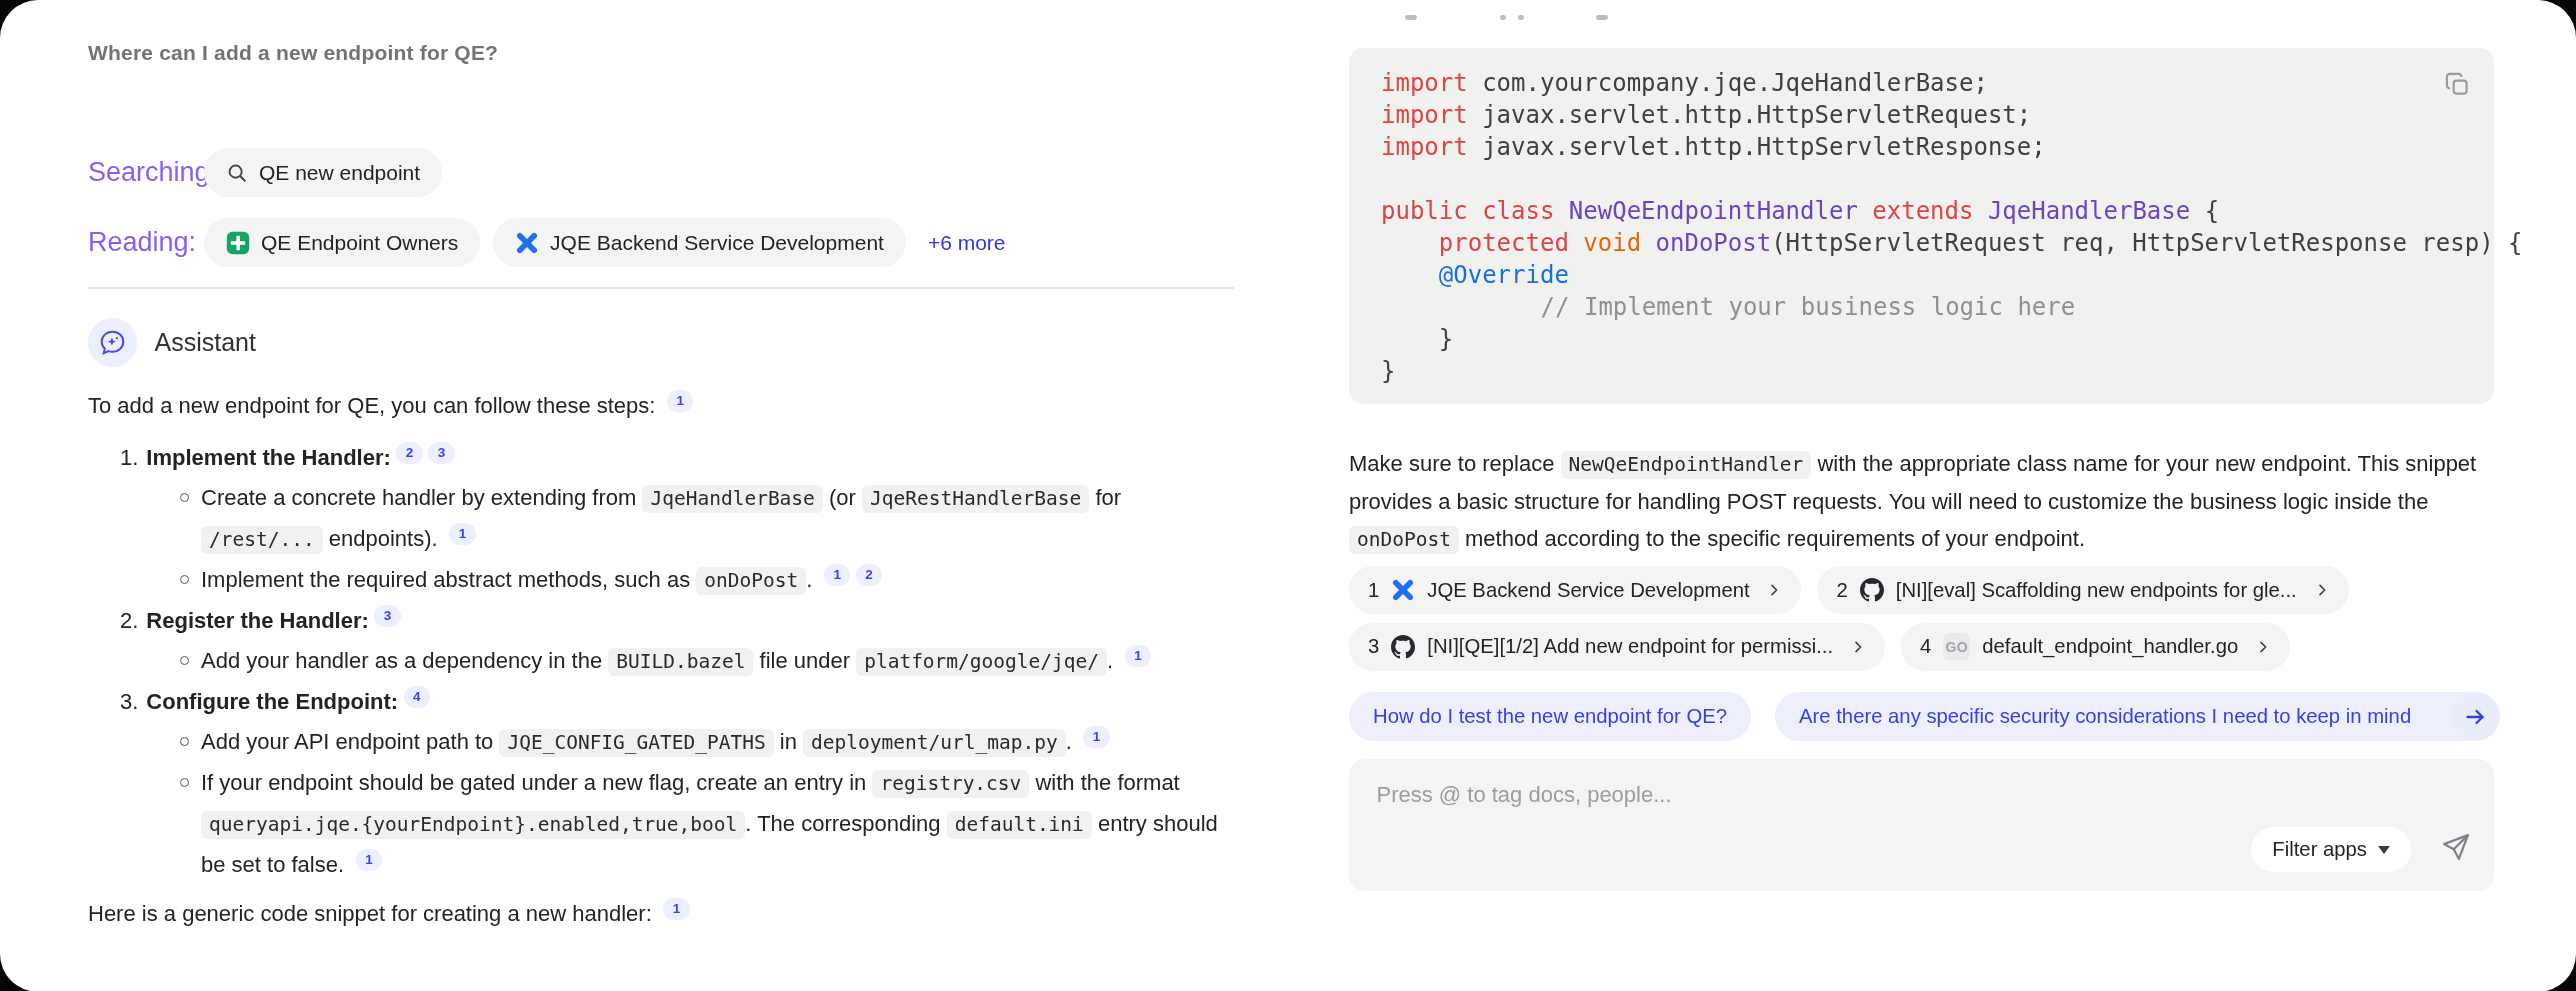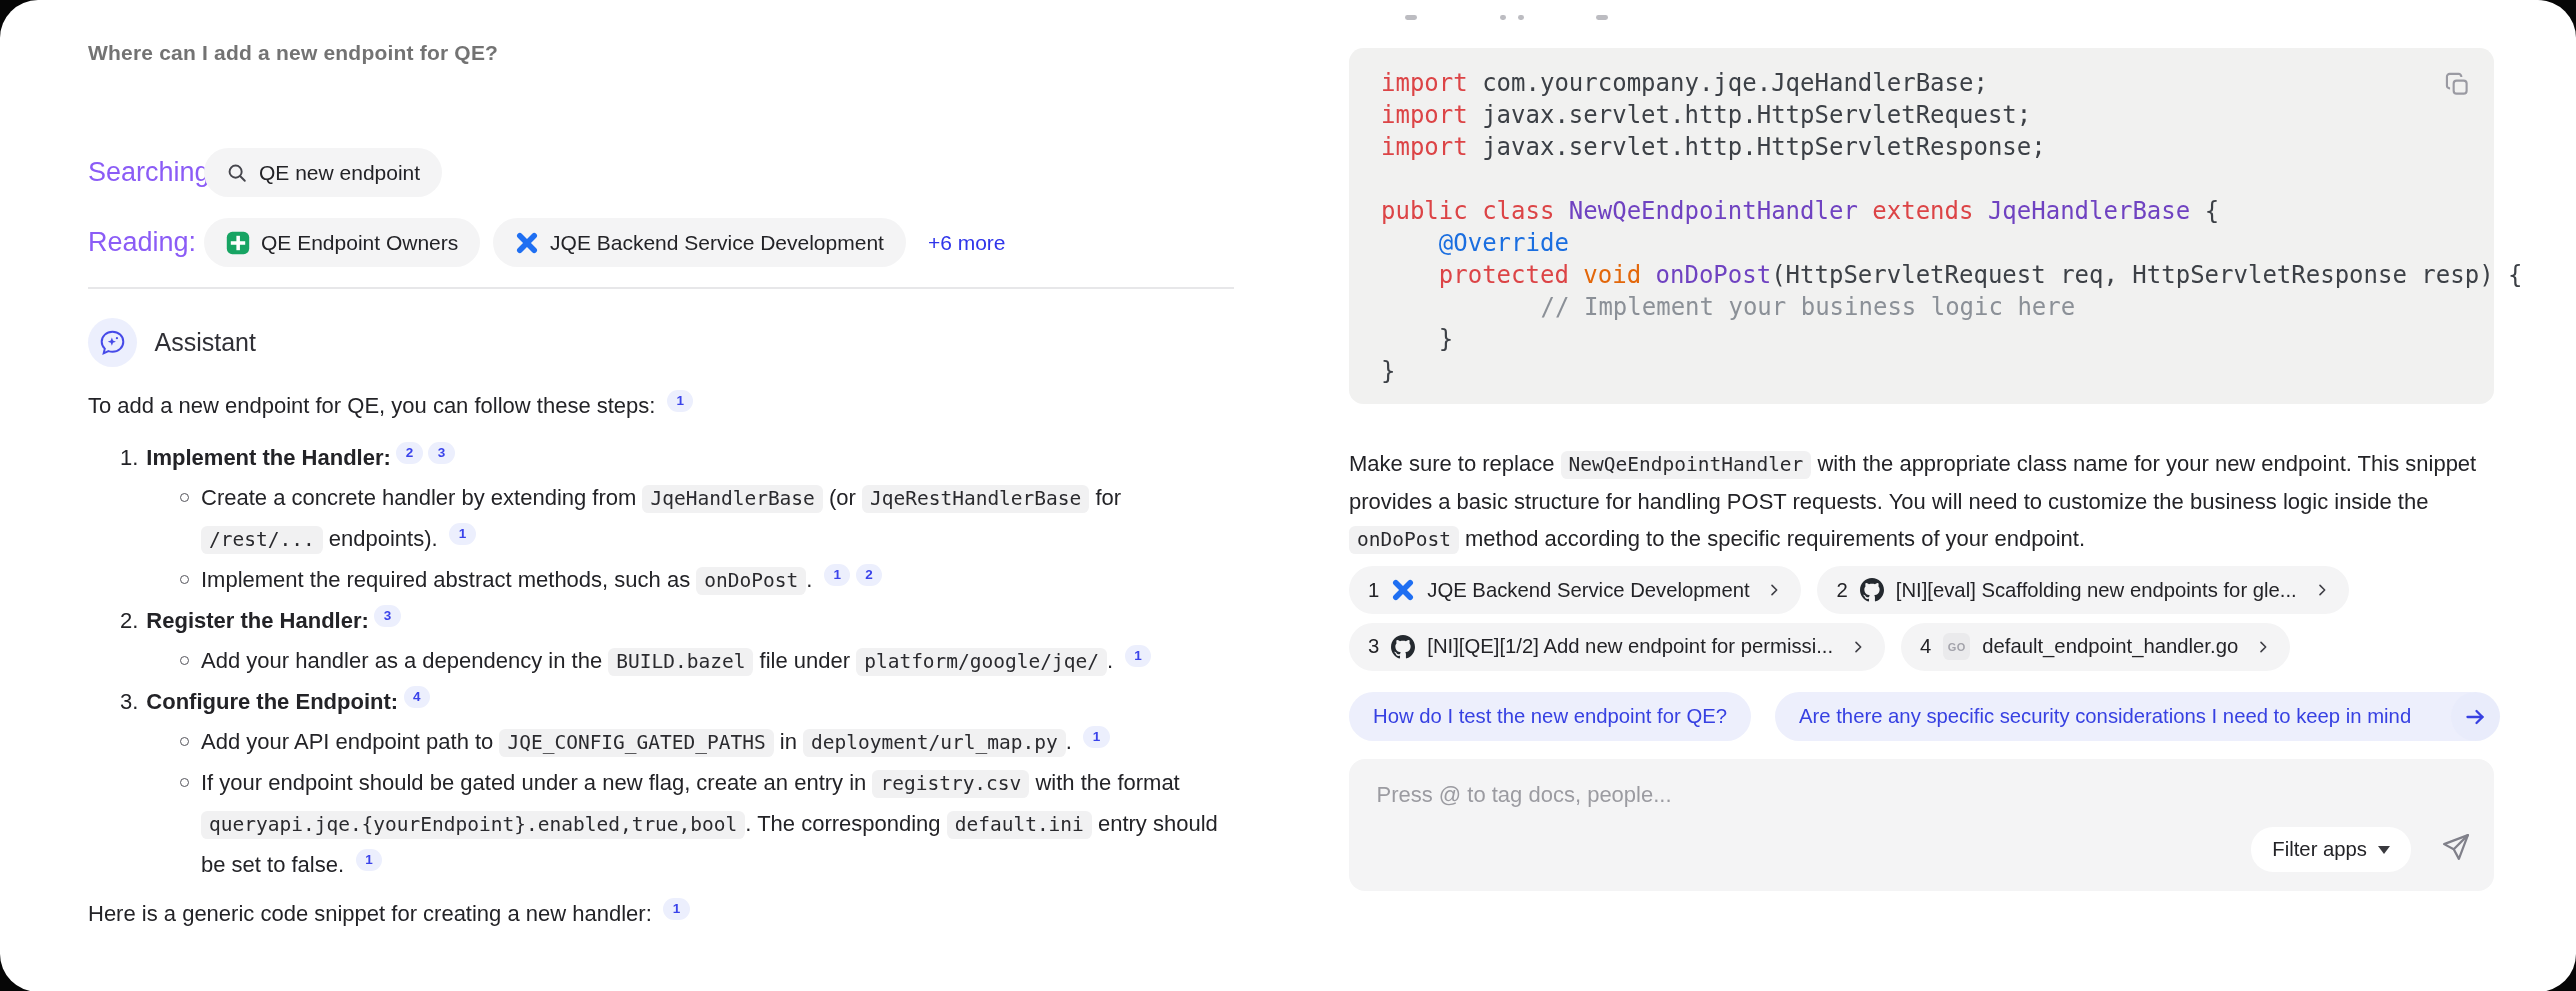--- a/index.html
+++ b/index.html
@@ -49,21 +49,21 @@
   .typ{color:#6f42c1;}
   .ann{color:#1a6ee0;}
   .orn{color:#e3670a;}
   .cmt{color:#8b9097;margin-left:44px;}
   .pln{color:#3c4046;}
   .copy-button{position:absolute;top:19px;right:19px;width:35px;height:35px;background:none;border:none;display:flex;align-items:center;justify-content:center;cursor:pointer;}
   .code-explanation{position:absolute;top:445px;left:0;width:1145px;font-size:22px;line-height:37px;color:#232327;}
   .sources{position:absolute;top:566px;left:0;width:1145px;display:flex;flex-direction:column;gap:8.8px;}
   .sources .src-row{display:flex;gap:16px;}
   .src-chip{height:48px;border-radius:24px;background:#f4f4f5;display:inline-flex;align-items:center;padding:0 19px;gap:12px;font-size:20.3px;color:#232327;border:none;white-space:nowrap;cursor:pointer;}
-  .go-box{width:27px;height:27px;border-radius:6.4px;background:#eaeaec;color:#a3a3ab;font-size:11px;font-weight:700;display:inline-flex;align-items:center;justify-content:center;letter-spacing:0.4px;}
+  .go-box{width:27px;height:27px;border-radius:6.4px;background:#eaeaec;color:#a3a3ab;font-size:14px;font-weight:700;display:inline-flex;align-items:center;justify-content:center;letter-spacing:0.4px;}
   .followups{position:absolute;top:692px;left:0;width:1145px;height:49px;display:flex;gap:24px;}
   .fu-chip{height:49px;border-radius:25px;background:#edeffc;color:#3741e2;font-size:20.3px;display:inline-flex;align-items:center;padding:0 24px;white-space:nowrap;border:none;cursor:pointer;flex:none;}
   .fu-chip.truncated{flex:1 1 auto;overflow:hidden;justify-content:flex-start;}
   .scroll-right-button{position:absolute;right:-5.6px;top:0;width:49px;height:49px;border-radius:50%;background:#e9ecfb;border:none;display:flex;align-items:center;justify-content:center;cursor:pointer;}
   .composer{position:absolute;top:759px;left:0;width:1145px;height:132px;background:#f4f4f5;border-radius:16px;box-sizing:border-box;}
   .composer textarea{position:absolute;top:21px;left:25.5px;width:717px;height:48px;background:transparent;border:none;outline:none;resize:none;font-family:"Liberation Sans",sans-serif;font-size:22px;color:#232327;}
   .composer textarea::placeholder{color:#9b9ba1;}
   .filter-apps-button{position:absolute;right:83px;bottom:19px;height:45px;background:#ffffff;border-radius:22px;border:none;display:flex;align-items:center;gap:11px;padding:0 21px;font-family:"Liberation Sans",sans-serif;font-size:20.3px;font-weight:500;color:#232327;cursor:pointer;}
   .caret-down{width:0;height:0;border-left:6.4px solid transparent;border-right:6.4px solid transparent;border-top:8px solid #3a3a3f;}
   .send-button{position:absolute;right:21px;bottom:27px;width:35px;height:35px;background:none;border:none;display:flex;align-items:center;justify-content:center;cursor:pointer;}
@@ -165,22 +165,22 @@
         <i style="left:169px;width:6.4px;"></i>
         <i style="left:247px;width:12px;"></i>
     </div>
 
     <div class="code-block">
       <div class="code-line"><span class="kw">import</span><span class="pln"> com.yourcompany.jqe.JqeHandlerBase;</span></div>
       <div class="code-line"><span class="kw">import</span><span class="pln"> javax.servlet.http.HttpServletRequest;</span></div>
       <div class="code-line"><span class="kw">import</span><span class="pln"> javax.servlet.http.HttpServletResponse;</span></div>
       <div class="code-line"></div>
       <div class="code-line"><span class="kw">public</span><span class="pln"> </span><span class="kw">class</span><span class="pln"> </span><span class="typ">NewQeEndpointHandler</span><span class="pln"> </span><span class="kw">extends</span><span class="pln"> </span><span class="typ">JqeHandlerBase</span><span class="pln"> {</span></div>
+      <div class="code-line"><span class="pln">    </span><span class="kw">protected</span><span class="pln"> </span><span class="orn">void</span><span class="pln"> </span><span class="typ">onDoPost</span><span class="pln">(HttpServletRequest req, HttpServletResponse resp) {</span></div>
       <div class="code-line"><span class="pln">    </span><span class="ann">@Override</span></div>
-      <div class="code-line"><span class="pln">    </span><span class="kw">protected</span><span class="pln"> </span><span class="orn">void</span><span class="pln"> </span><span class="typ">onDoPost</span><span class="pln">(HttpServletRequest req, HttpServletResponse resp) {</span></div>
       <div class="code-line"><span class="pln">        </span><span class="cmt">// Implement your business logic here</span></div>
       <div class="code-line"><span class="pln">    }</span></div>
       <div class="code-line"><span class="pln">}</span></div>
       <button class="copy-button">
         <span style="display:inline-flex;">
           <svg width="27" height="27" viewBox="0 0 24 24" fill="none" stroke="#9a9aa2" stroke-width="1.9" stroke-linejoin="round">
               <rect x="8.6" y="8.6" width="11.5" height="11.5" rx="2.6"></rect>
               <path d="M5.4 15.4H5a2.4 2.4 0 0 1-2.4-2.4V5A2.4 2.4 0 0 1 5 2.6h8a2.4 2.4 0 0 1 2.4 2.4v.4"></path>
             </svg>
         </span>

